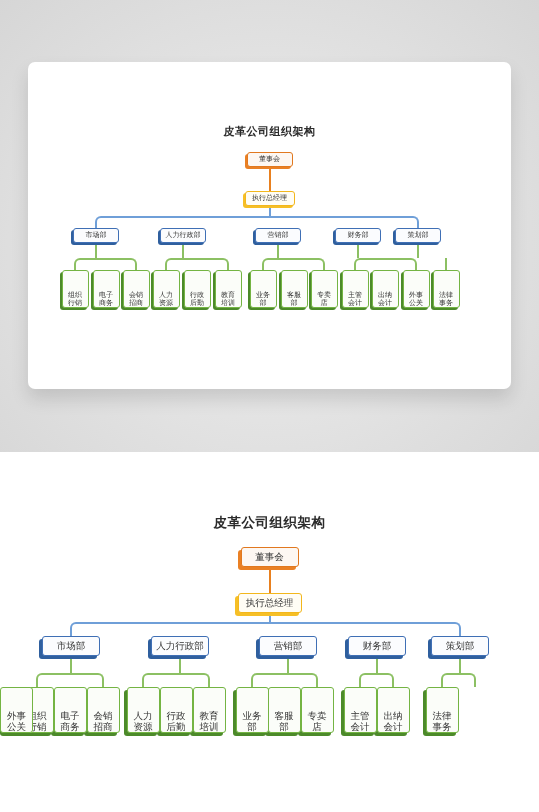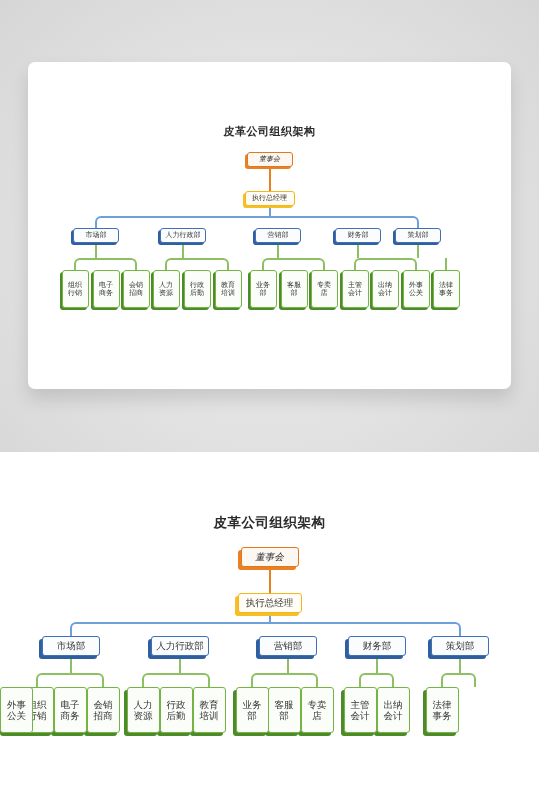--- a/index.html
+++ b/index.html
@@ -49,24 +49,24 @@
     align-items: center;
     justify-content: center;
     text-align: center;
     color: #333333;
     line-height: 1.18;
     border-style: solid;
     border-radius: 3px;
     z-index: 3;
   }
 
-  .node.board   { border-color: #e1781f; background:#fdf7f2;font-style:italic; }
+  .node.board   { border-color: #e1781f; background:#fdf7f2; }
   .node.ceo     { border-color: #f3b71c; background:#fffdf5; }
   .node.dept    { border-color: #3f6fb5; background:#fbfcfe; }
-  .node.team    { border-color: #74b443; background:#fbfdf9; }
+  .node.team    { border-color: #74b443; background:#fbfdf9;align-items:flex-end; }
 
   .shadow {
     position: absolute;
     border-radius: 3px;
     z-index: 2;
   }
   .shadow.board { background: #ea8024; }
   .shadow.ceo   { background: #f6bf26; }
   .shadow.dept  { background: #2f5f9e; }
   .shadow.team  { background: #4c8a2a; }

